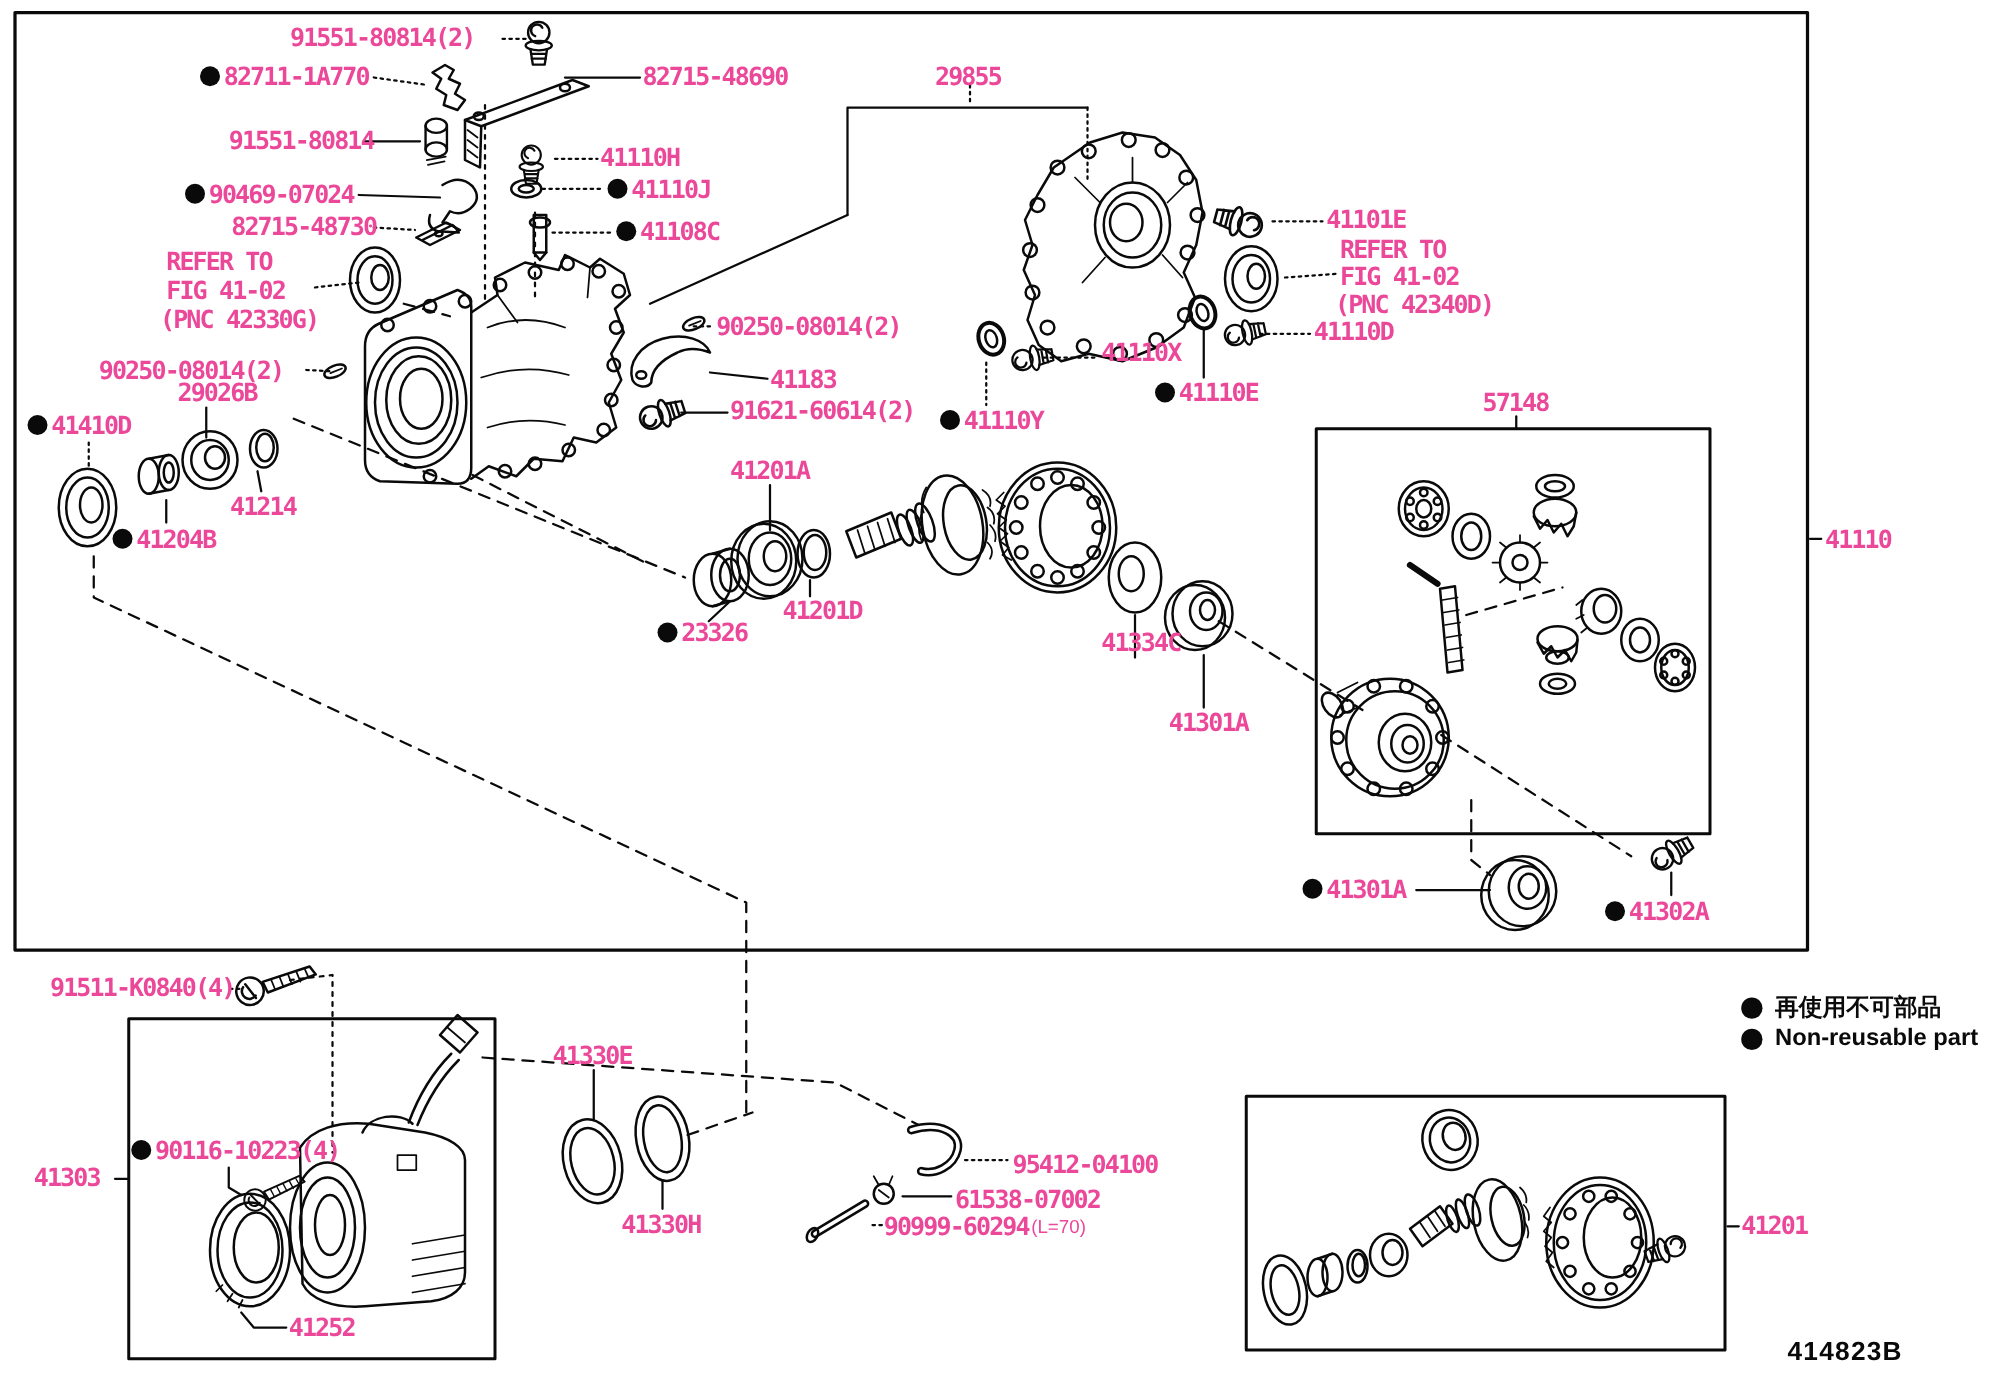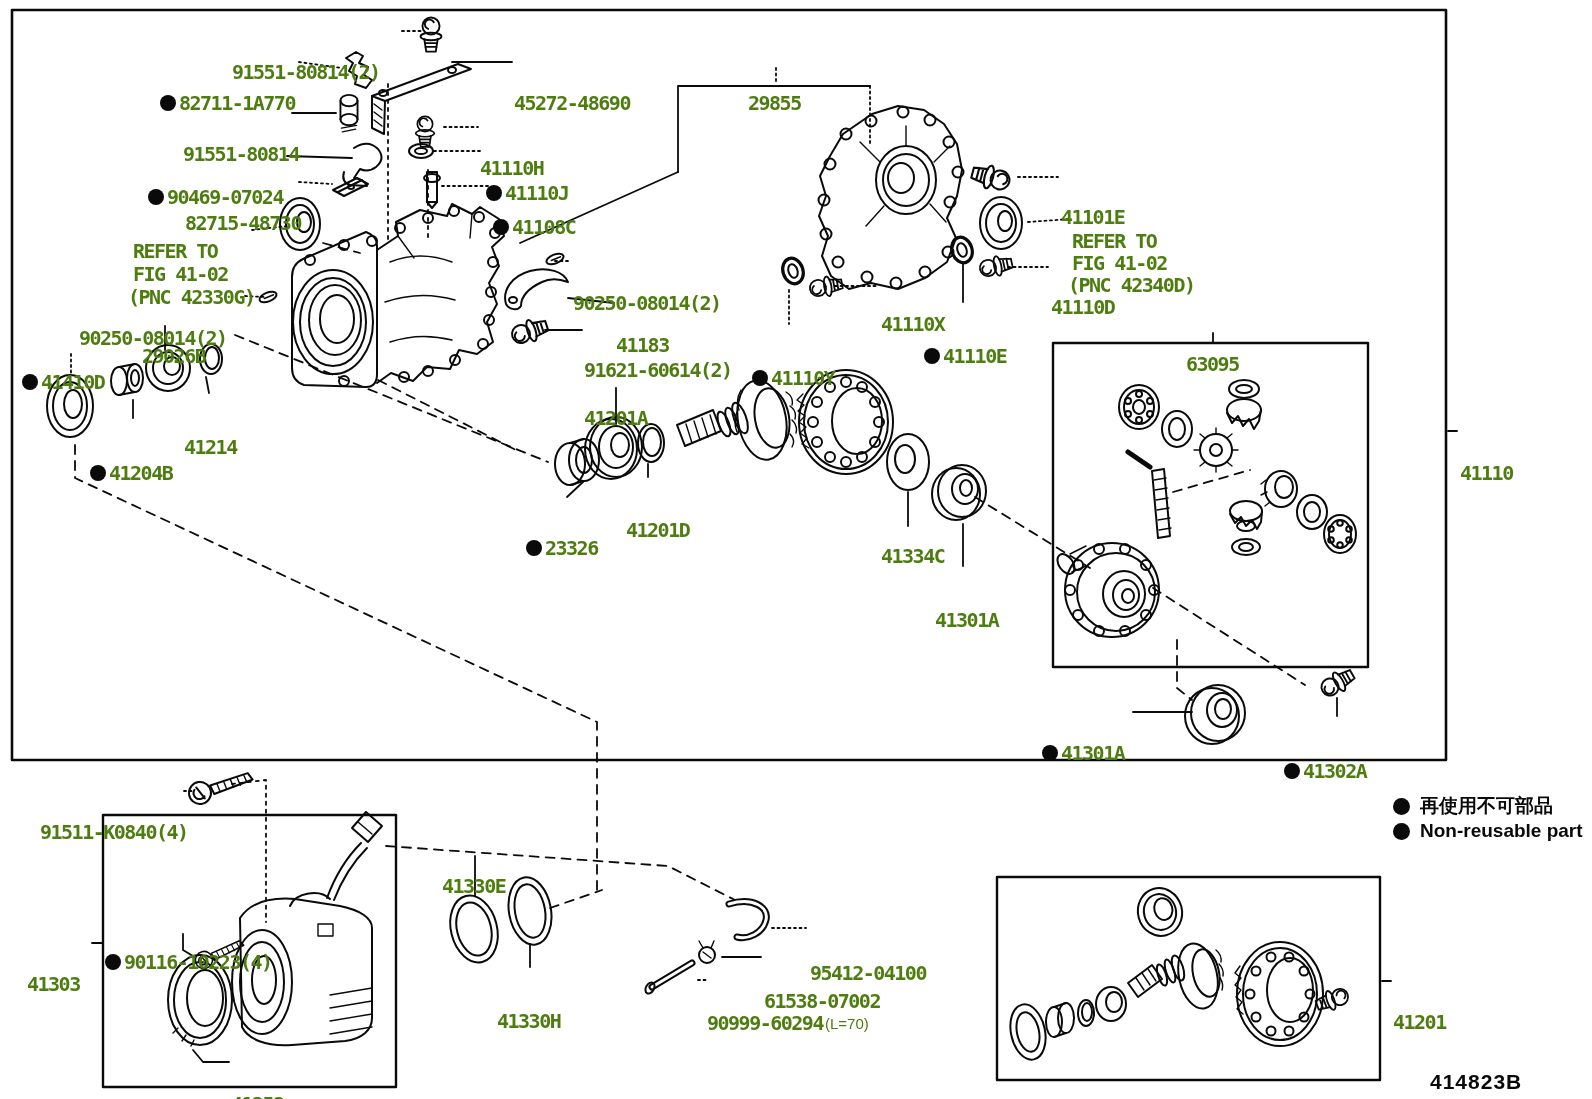--- a/index.html
+++ b/index.html
@@ -7,21 +7,21 @@
          font-family:"DejaVu Sans Mono",monospace;}
   svg{position:absolute;left:0;top:0;}
   svg *{stroke:#0a0a0a;fill:none;stroke-width:2;stroke-linecap:round;stroke-linejoin:round;}
   svg .thin{stroke-width:1.4;}
   svg .ld{stroke-width:1.8;}
   svg .lddot{stroke-width:1.8;stroke-dasharray:2 3.5;}
   svg .dash{stroke-width:1.8;stroke-dasharray:9 7;}
   svg .dot3{stroke-width:1.8;stroke-dasharray:3 5;}
   svg .wh{stroke:#fff;}
   .lbl{position:absolute;font:bold 20px "DejaVu Sans Mono",monospace;letter-spacing:-1.5px;
-       color:#4d7c0f;white-space:nowrap;display:flex;align-items:center;line-height:1;margin-top:42px;}
+       color:#ec4899;white-space:nowrap;display:flex;align-items:center;line-height:1;}
   .lbl .dot{width:16px;height:16px;border-radius:50%;background:#0a0a0a;display:inline-block;
             margin-right:3px;flex:0 0 auto;}
   .lbl .suffix{font:15px "Liberation Sans",sans-serif;letter-spacing:0;margin-left:2px;}
   .legend{position:absolute;color:#0a0a0a;font:700 19px "Liberation Sans","DejaVu Sans",sans-serif;
           display:flex;align-items:center;white-space:nowrap;}
   .legend .dot{width:17px;height:17px;border-radius:50%;background:#0a0a0a;margin-right:10px;flex:0 0 auto;}
   .figcode{position:absolute;color:#0a0a0a;font:600 21px "Liberation Sans",sans-serif;letter-spacing:1px;}
 </style>
 </head>
 <body>
@@ -466,21 +466,21 @@
 </svg>
 
   <div class="lbl" style="left:232px;top:20px">
       <span>91551-80814(2)</span>
     </div>
   <div class="lbl" style="left:160px;top:51px">
       <span class="dot"></span>
       <span>82711-1A770</span>
     </div>
   <div class="lbl" style="left:514px;top:51px">
-      <span>45272-48690</span>
+      <span>82715-48690</span>
     </div>
   <div class="lbl" style="left:183px;top:102px">
       <span>91551-80814</span>
     </div>
   <div class="lbl" style="left:480px;top:116px">
       <span>41110H</span>
     </div>
   <div class="lbl" style="left:486px;top:141px">
       <span class="dot"></span>
       <span>41110J</span>
@@ -564,21 +564,21 @@
     </div>
   <div class="lbl" style="left:752px;top:326px">
       <span class="dot"></span>
       <span>41110Y</span>
     </div>
   <div class="lbl" style="left:924px;top:304px">
       <span class="dot"></span>
       <span>41110E</span>
     </div>
   <div class="lbl" style="left:1186px;top:312px">
-      <span>63095</span>
+      <span>57148</span>
     </div>
   <div class="lbl" style="left:1460px;top:421px">
       <span>41110</span>
     </div>
   <div class="lbl" style="left:881px;top:504px">
       <span>41334C</span>
     </div>
   <div class="lbl" style="left:935px;top:568px">
       <span>41301A</span>
     </div>

